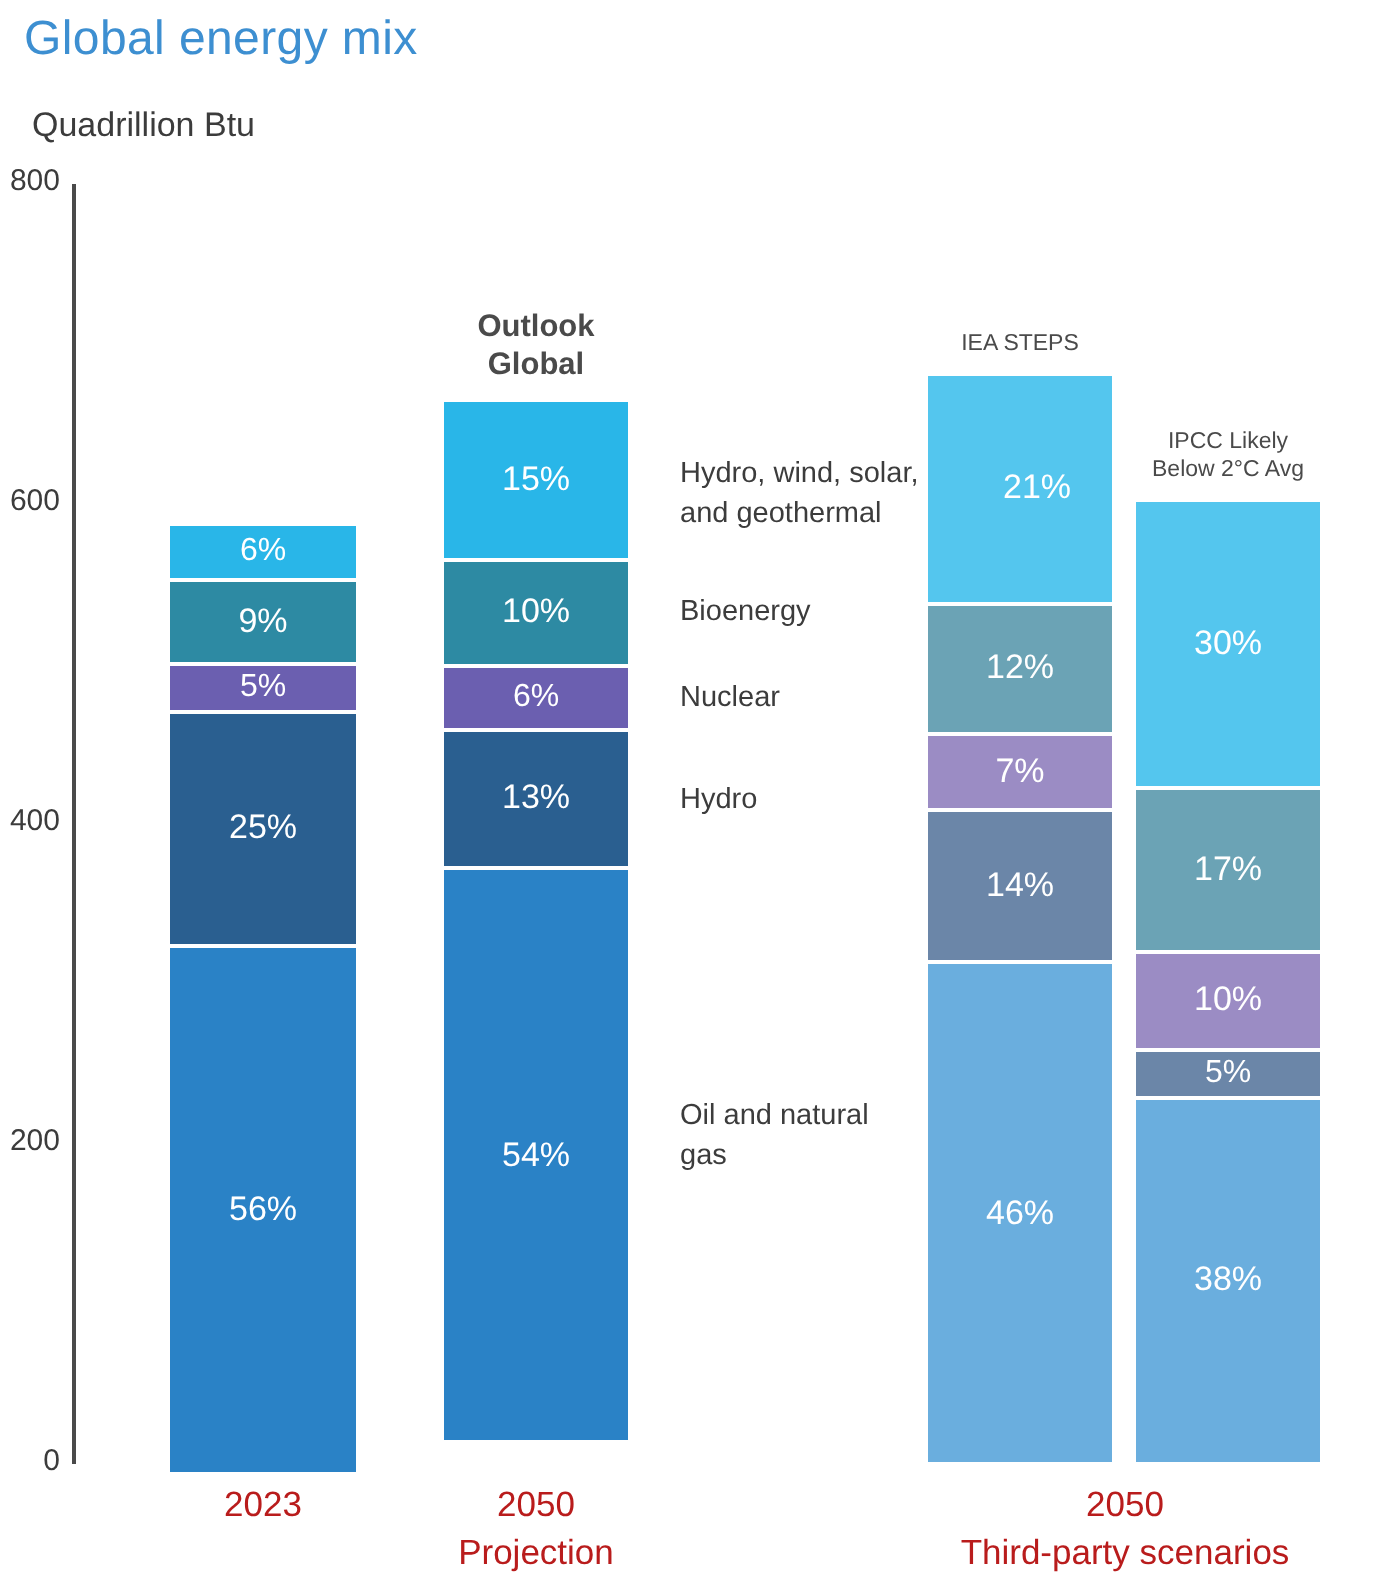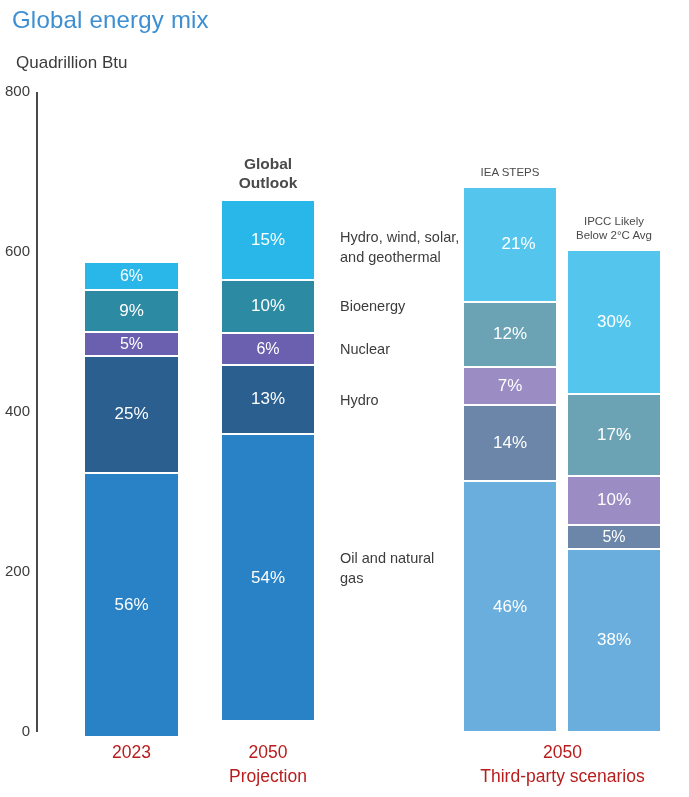--- a/index.html
+++ b/index.html
@@ -129,22 +129,22 @@
         <div>2050</div>
         <div>Projection</div>
       </div>
       <div class="xlab" style="left: 440px; width: 245px; top: 740px;">
         <div>2050</div>
         <div>Third-party scenarios</div>
       </div>
     </div>
 
 <div class="bar-head bold" style="left: 198px; width: 140px; top: 154px;">
+      <div>Outlook</div>
       <div>Global</div>
-      <div>Outlook</div>
     </div>
     <div class="bar-head small" style="left: 440px; width: 140px; top: 165.2px;">
       <div>IEA STEPS</div>
     </div>
     <div class="bar-head small" style="left: 544px; width: 140px; top: 213.6px;">
       <div>IPCC Likely</div>
       <div>Below 2°C Avg</div>
     </div>
   </div>
 

